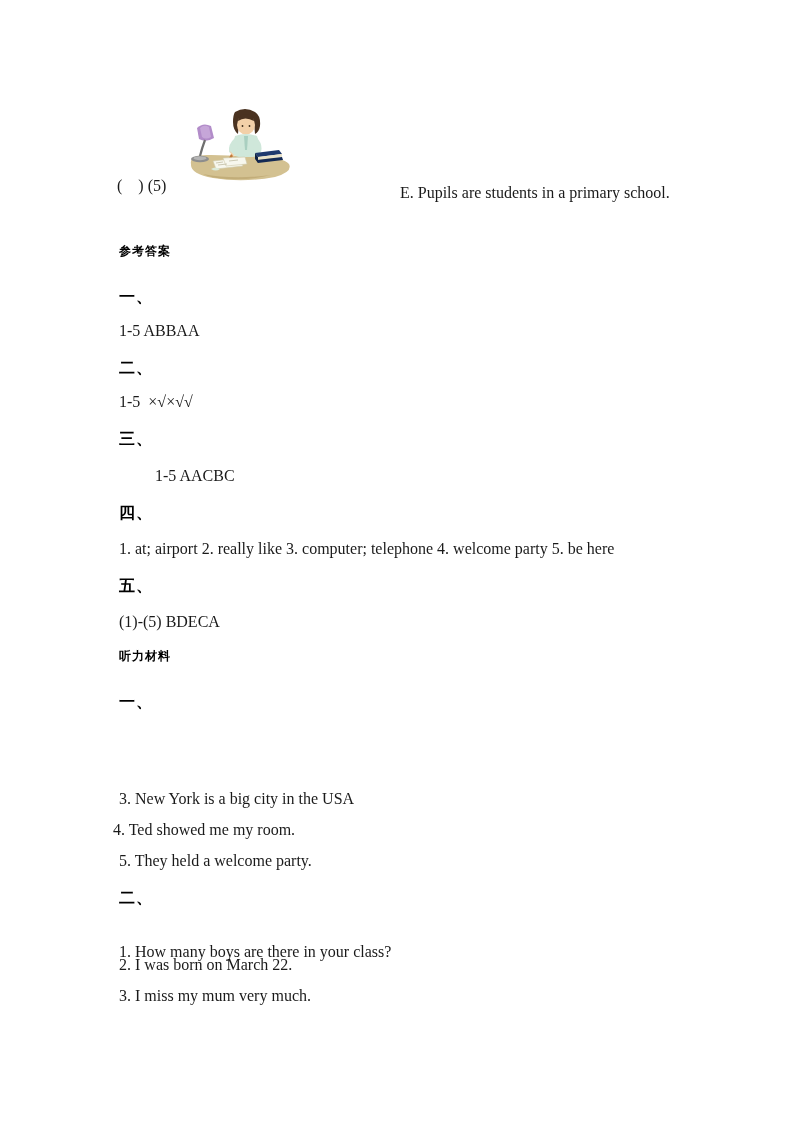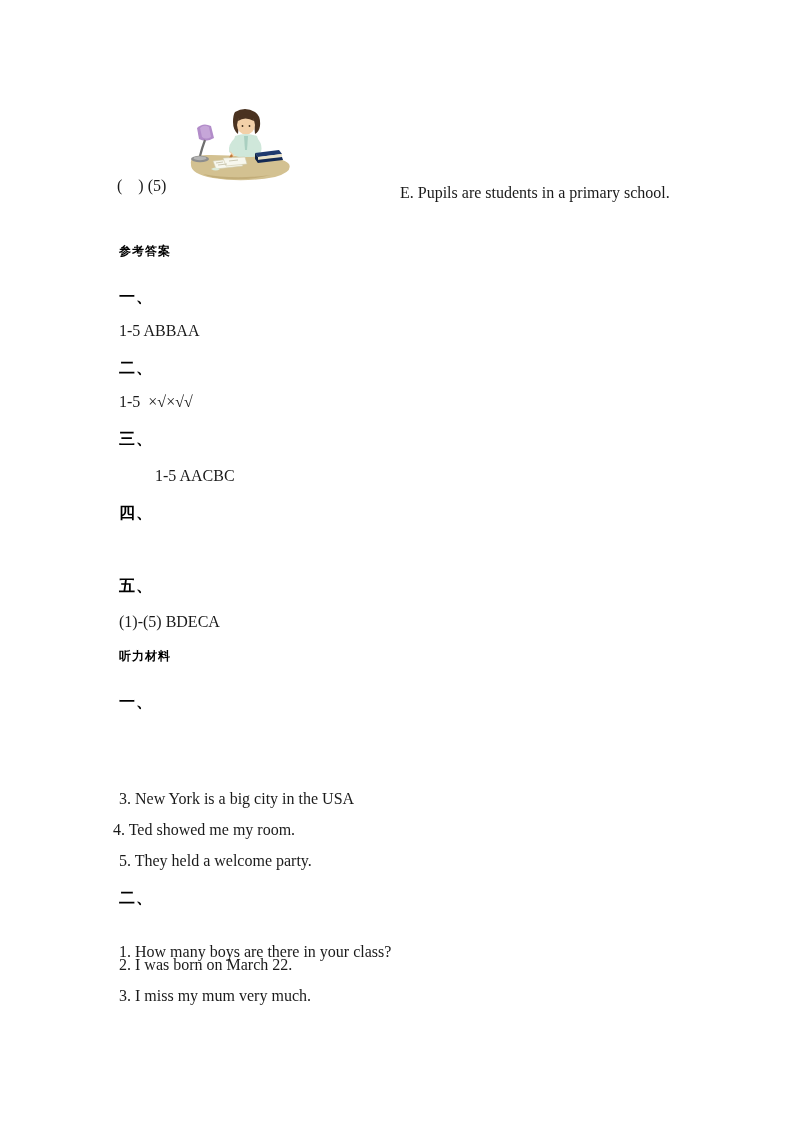--- a/index.html
+++ b/index.html
@@ -86,20 +86,21 @@
   <div class="abs cn-section" style="left:119px; top:287px;">一、</div>
   <div class="abs body-text" style="left:119px; top:322px;">1-5 ABBAA</div>
 
   <div class="abs cn-section" style="left:119px; top:358px;">二、</div>
   <div class="abs body-text" style="left:119px; top:393px;">1-5  ×√×√√</div>
 
   <div class="abs cn-section" style="left:119px; top:429px;">三、</div>
   <div class="abs body-text" style="left:119px; top:467px;margin-left:36px;">1-5 AACBC</div>
 
   <div class="abs cn-section" style="left:119px; top:503px;">四、</div>
+  <div class="abs body-text" style="left:119px; top:540px;">1. at; airport 2. really like 3. computer; telephone 4. welcome party 5. be here</div>
 
   <div class="abs cn-section" style="left:119px; top:576px;">五、</div>
   <div class="abs body-text" style="left:119px; top:613px;">(1)-(5) BDECA</div>
 
   <div class="abs cn-heading" style="left:119px; top:648px;">听力材料</div>
 
   <div class="abs cn-section" style="left:119px; top:692px;">一、</div>
   <div class="abs body-text" style="left:119px; top:790px;">3. New York is a big city in the USA</div>
   <div class="abs body-text" style="left:113px; top:821px;">4. Ted showed me my room.</div>
   <div class="abs body-text" style="left:119px; top:852px;">5. They held a welcome party.</div>

